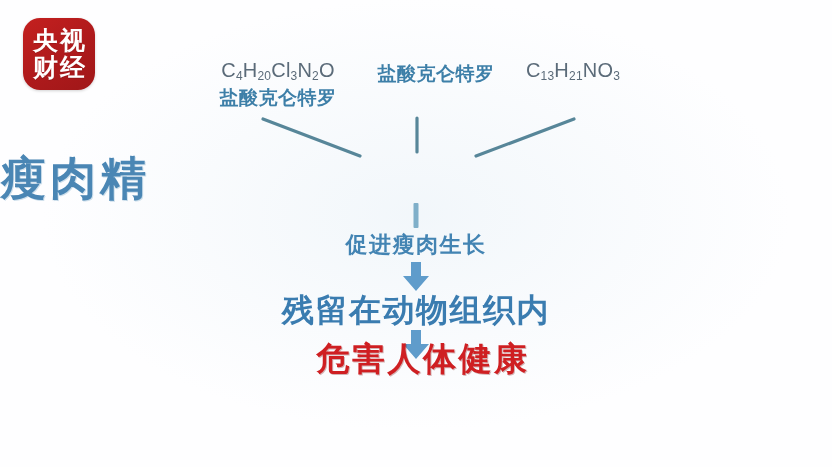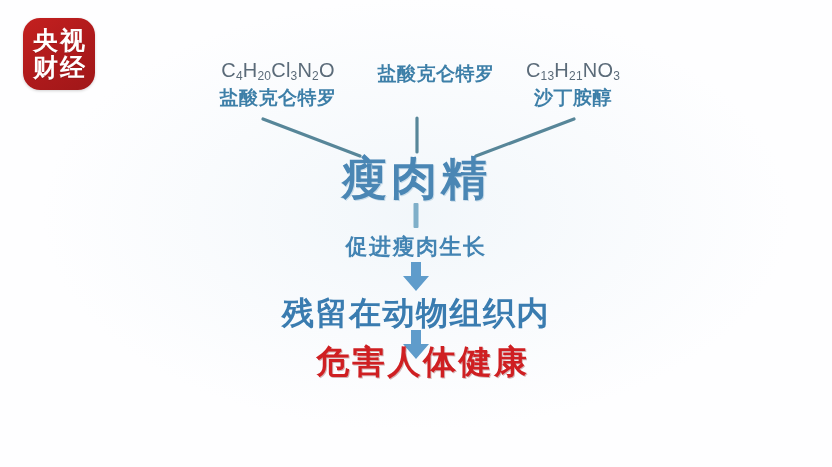--- a/index.html
+++ b/index.html
@@ -103,38 +103,37 @@
     height: 467px;
     pointer-events: none;
   }
 
   
   #main-title {
     position: absolute;
     left: 0;
     top: 152px;
     width: 832px;
-    text-align: center;
     color: #4a86b4;
     font-weight: bold;
     font-size: 46px;
     line-height: 52px;
     letter-spacing: 4px;
     font-family: "DejaVu Sans", "Liberation Sans", sans-serif;
     text-shadow: 1px 1px 0 rgba(120,170,200,0.35);
   }
 
   
   .flow-text {
     position: absolute;
     left: 0;
     width: 832px;
     text-align: center;
     font-weight: bold;
-    font-family: Liberation Serif, serif;
+    font-family: Liberation Mono, monospace;
   }
   #step-1 {
     top: 234px;
     color: #4384b3;
     font-size: 22px;
     line-height: 26px;
     letter-spacing: 1.5px;
   }
   #step-2 {
     top: 298px;
@@ -202,21 +201,20 @@
     <div class="formula">C<sub>4</sub>H<sub>20</sub>Cl<sub>3</sub>N<sub>2</sub>O</div>
     <div class="drug-name">盐酸克仑特罗</div>
   </div>
 
   <div class="formula-group" id="fg-1">
     <div class="drug-name">盐酸克仑特罗</div>
   </div>
 
   <div class="formula-group" id="fg-2">
     <div class="formula">C<sub>13</sub>H<sub>21</sub>NO<sub>3</sub></div>
-    <div class="drug-name">沙丁胺醇</div>
   </div>
 
   <div id="main-title">瘦肉精</div>
 
   <div id="stem"></div>
 
   <div class="flow-text" id="step-1">促进瘦肉生长</div>
 
   <svg class="block-arrow" id="arrow-1" viewBox="0 0 28 30" xmlns="http://www.w3.org/2000/svg">
     <polygon points="9,0 19,0 19,14 27,14 14,29 1,14 9,14" fill="#5f9ccb"></polygon>

